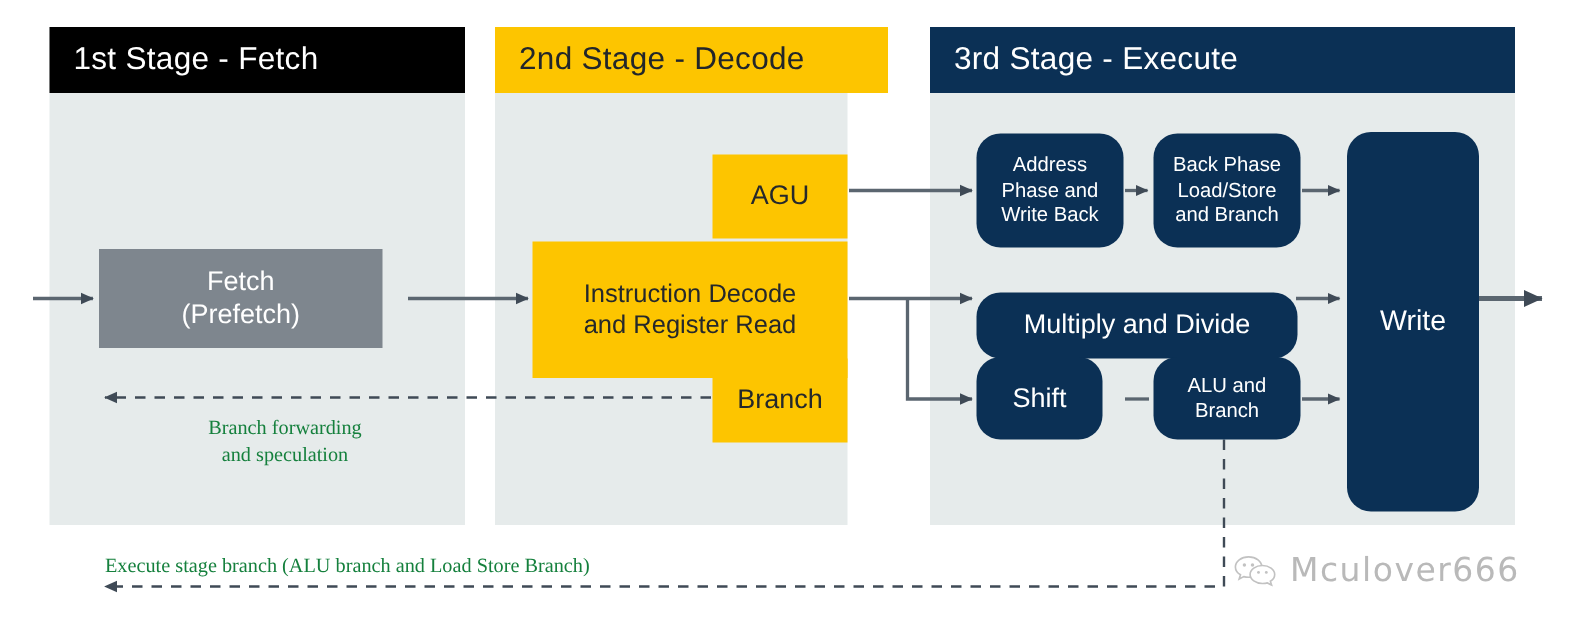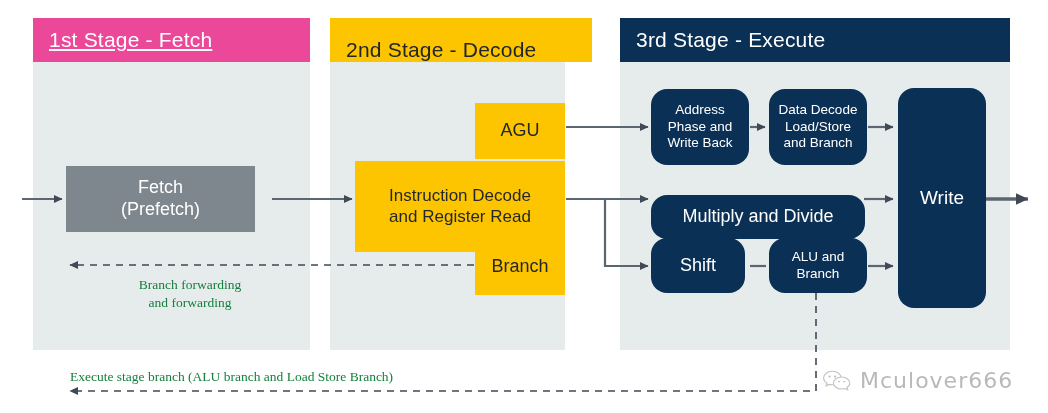--- a/index.html
+++ b/index.html
@@ -25,22 +25,22 @@
   }
   .stage-header {
     position: absolute;
     display: flex;
     align-items: center;
     box-sizing: border-box;
     padding-left: 16px;
     font-size: 21px;
     letter-spacing: 0.2px;
   }
-  .hdr-fetch   { background: #ec4899; color: #ffffff; text-decoration: underline; }
-  .hdr-decode  { background: #fdc500; color: #22262a; align-items: flex-end; }
+  .hdr-fetch   { background: #000000; color: #ffffff; }
+  .hdr-decode  { background: #fdc500; color: #22262a; }
   .hdr-execute { background: #0b3055; color: #ffffff; }
 
   .node {
     position: absolute;
     box-sizing: border-box;
     display: flex;
     align-items: center;
     justify-content: center;
     text-align: center;
     line-height: 1.22;
@@ -172,48 +172,48 @@
   <div class="node node-navy f14" style="left:651px; top:89px; width:98px; height:76px;">
     <div>
       <div>Address</div>
       <div>Phase and</div>
       <div>Write Back</div>
     </div>
   </div>
 
   <div class="node node-navy f14" style="left:769px; top:89px; width:98px; height:76px;">
     <div>
-      <div>Data Decode</div>
+      <div>Back Phase</div>
       <div>Load/Store</div>
       <div>and Branch</div>
     </div>
   </div>
 
   <div class="node node-navy f18" style="left:651px; top:195px; width:214px; height:44px;">
     <span>Multiply and Divide</span>
   </div>
 
-  <div class="node node-navy f18" style="left:651px; top:238px; width:94px; height:55px;">
+  <div class="node node-navy f18" style="left:651px; top:238px; width:84px; height:55px;">
     <span>Shift</span>
   </div>
 
   <div class="node node-navy f14" style="left:769px; top:238px; width:98px; height:55px;">
     <div>
       <div>ALU and</div>
       <div>Branch</div>
     </div>
   </div>
 
-  <div class="node node-navy f19" style="left:898px; top:88px; width:88px; height:220px;">
+  <div class="node node-navy f19" style="left:898px; top:88px; width:88px; height:253px;">
     <span>Write</span>
   </div>
 
   <div class="caption" style="left:100px; top:276px; width:180px;">
     <div>Branch forwarding</div>
-    <div>and forwarding</div>
+    <div>and speculation</div>
   </div>
 
   <div class="caption" style="left:70px; top:368px; width:500px; text-align:left;">
     <span>Execute stage branch (ALU branch and Load Store Branch)</span>
   </div>
 
   <div class="wm" style="left:822px; top:368px;">
     <span style="display:inline-block;width:30px;height:24px;">
       <svg viewBox="0 0 30 24" width="30" height="24" xmlns="http://www.w3.org/2000/svg">
         <g fill="none" stroke="#c2c2c2" stroke-width="1.1">

